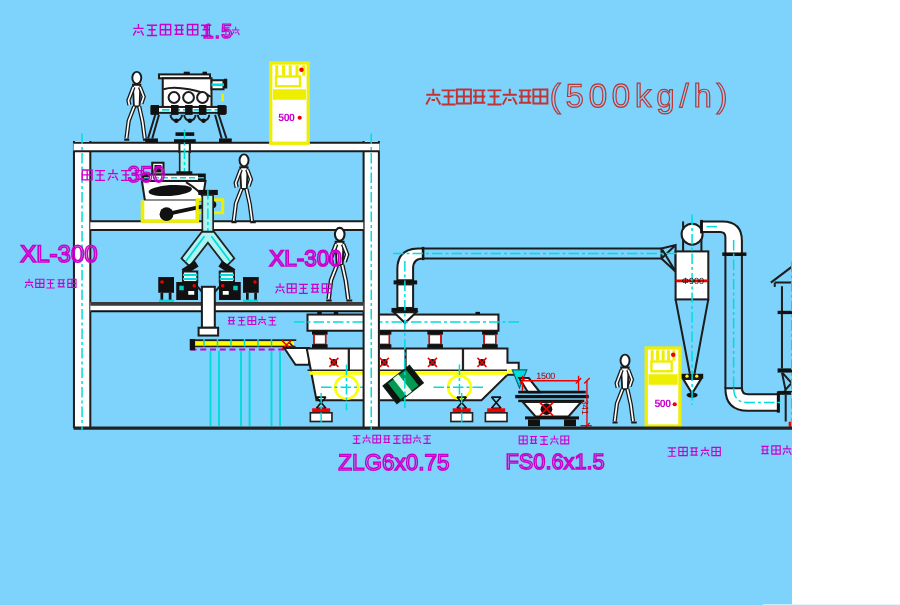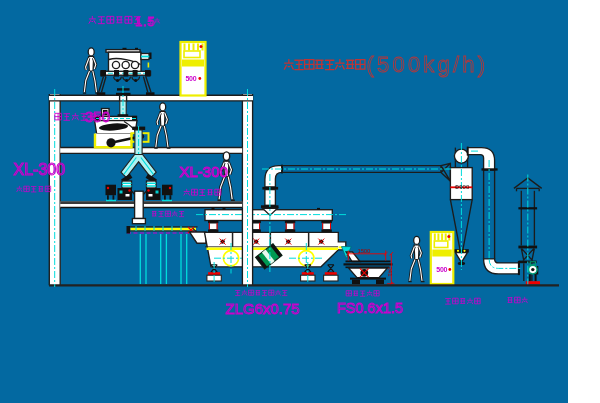--- a/index.html
+++ b/index.html
@@ -1,16 +1,16 @@
 <!DOCTYPE html>
 <html><head>
 <meta charset="utf-8">
 <style>
 html,body{margin:0;padding:0;background:#fff;}
-#page{width:568px;height:403px;position:relative;overflow:hidden;background:#0369a1;}
+#page{width:528px;height:403px;position:relative;overflow:hidden;background:#7dd3fc;}
 svg{position:absolute;top:0;left:0;}
 text{font-family:"Liberation Sans",sans-serif;}
 .cl{stroke:#00dcdc;stroke-width:1;fill:none;stroke-dasharray:7 2 2 2;}
 .k{stroke:#1c1c1c;stroke-width:1.35;fill:none;}
 .kw{stroke:#1c1c1c;stroke-width:1.35;fill:#fff;}
 </style>
 </head>
 <body>
 <div id="page">
 <svg width="600" height="403" viewBox="0 0 600 403">

